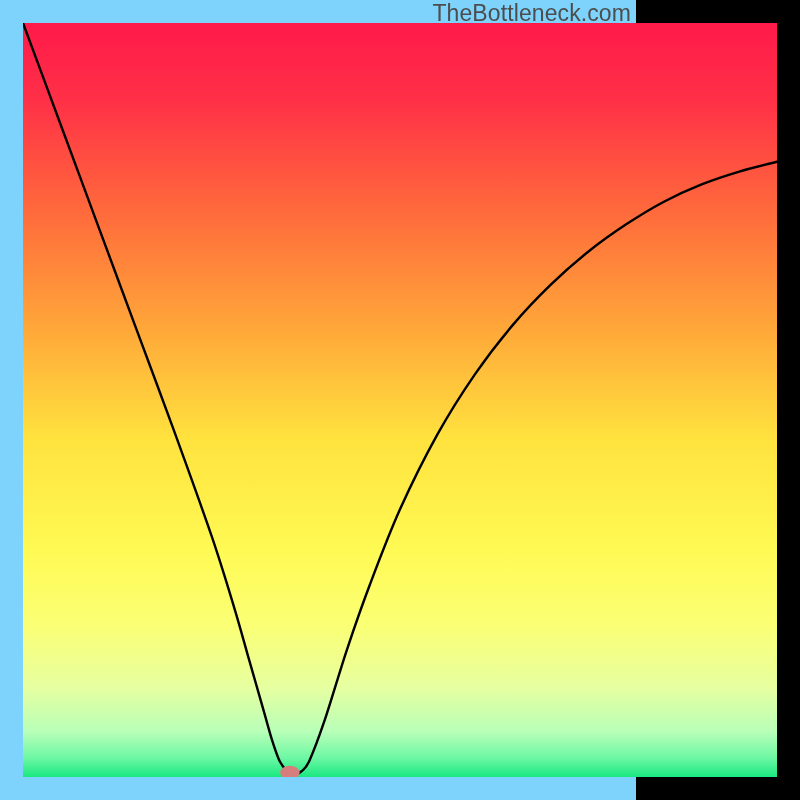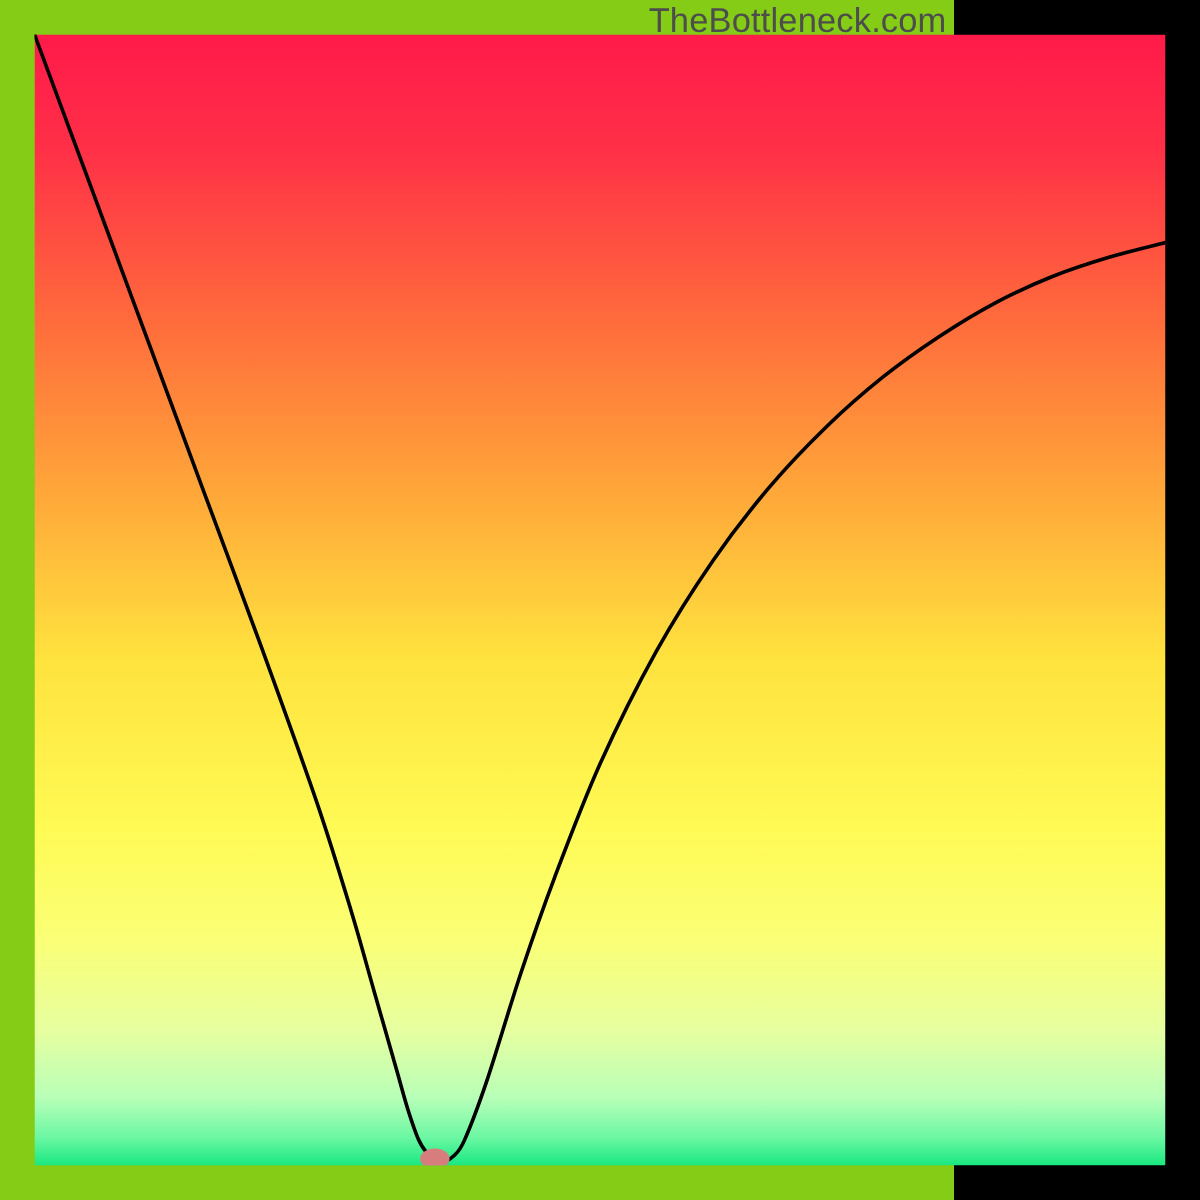--- a/index.html
+++ b/index.html
@@ -10,21 +10,21 @@
     background: #000;
     overflow: hidden;
     font-family: Arial, Helvetica, sans-serif;
   }
   .frame {
     position: absolute;
     top: 0;
     left: 0;
     width: 636px;
     height: 800px;
-    background: #84cc16;
+    background: #7dd3fc;
   }
   .plot {
     position: absolute;
     top: 23px;
     left: 23px;
     width: 754px;
     height: 754px;
   }
   .watermark {
     position: absolute;

